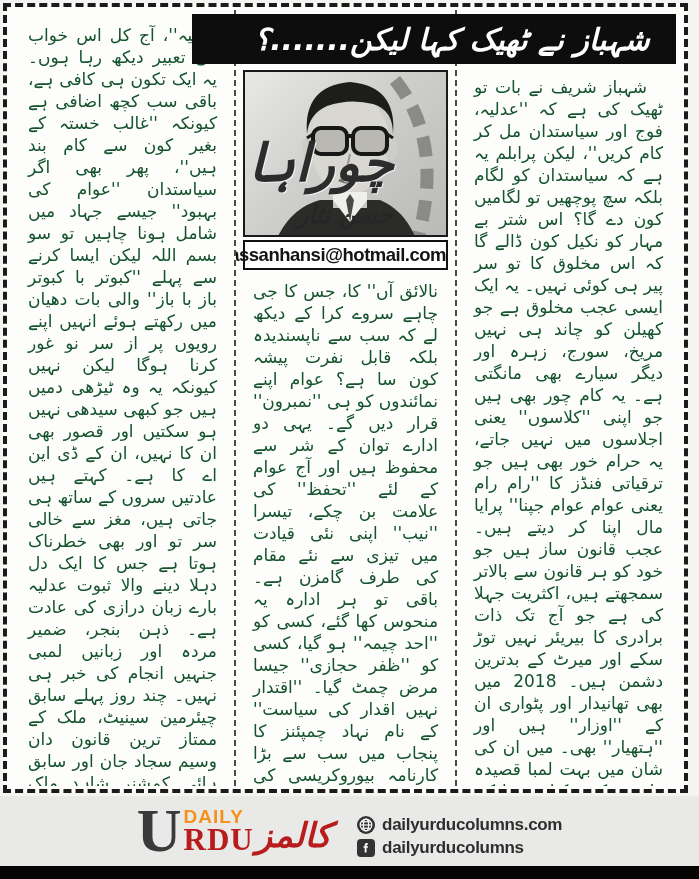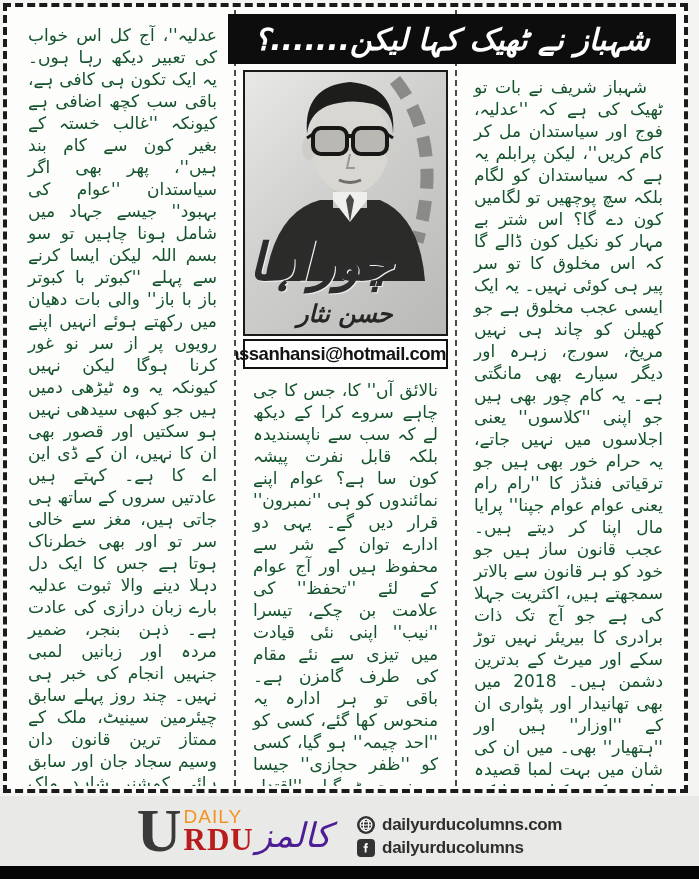--- a/index.html
+++ b/index.html
@@ -14,20 +14,21 @@
     background:#fdfdfb;
     border:4px dashed #1b1b1b;
     box-sizing:border-box;
     padding:3px 4px;
   }
   .headline-bar{
     position:absolute;top:7px;right:8px;width:448px;height:50px;
     background:#0d0d0d;color:#ffffff;
     display:flex;align-items:center;justify-content:center;
     direction:rtl;
+    padding-left:36px;
   }
   .headline-bar .headline{
     font-size:30px;font-weight:bold;font-style:italic;
     letter-spacing:-1px;white-space:nowrap;
   }
   .cols{
     direction:rtl;
     display:flex;height:100%;box-sizing:border-box;
   }
   .col{
@@ -40,21 +41,21 @@
   .col-right,.col-mid{padding-top:56px;}
   .col-left{padding-top:4px;}
   .col p{
     margin:10px;
     font-size:17px;line-height:22px;
     color:#14532d;text-align:justify;
   }
   .col p.indent{text-indent:16px;}
   
   .photo-block{
-    position:relative;width:100%;height:266px;margin:4px 0 3px 0;
+    position:relative;width:100%;height:167px;margin:4px 0 3px 0;
     border:2px solid #1a1a1a;box-sizing:border-box;
     background:linear-gradient(135deg,#e8e8e6 0%,#cfcfcd 45%,#b9b9b7 100%);
     overflow:hidden;
   }
   .photo-block svg{position:absolute;left:0;top:0;}
   .calli-title{
     position:absolute;left:4px;bottom:46px;
     font-size:52px;font-weight:bold;color:#2c2c2c;
     direction:rtl;line-height:1;font-style:italic;
     text-shadow:1px 1px 0 #f0f0f0;
@@ -83,29 +84,29 @@
     display:flex;align-items:center;justify-content:center;gap:26px;
   }
   .black-bar{position:absolute;left:0;bottom:0;width:100%;height:13px;background:#050505;}
   .logo{display:flex;align-items:flex-end;gap:2px;}
   .logo-u{
     font-family:"Liberation Serif",serif;
     font-size:62px;font-weight:bold;color:#3a3a3a;line-height:0.78;
   }
   .logo-stack{display:flex;flex-direction:column;line-height:1;}
   .logo-daily{
-    font-family:"Liberation Sans",sans-serif;font-weight:normal;
+    font-family:"Liberation Sans",sans-serif;font-weight:bold;
     font-size:19px;color:#f5921e;letter-spacing:1px;
   }
   .logo-rdu{
     font-family:"Liberation Serif",serif;font-weight:bold;
     font-size:31px;color:#b91c1c;letter-spacing:1px;line-height:0.9;text-align:right;
   }
   .logo-urdu{
-    font-size:34px;font-weight:normal;color:#4c1d95;
+    font-size:34px;font-weight:bold;color:#b91c1c;
     direction:rtl;font-style:italic;line-height:1;padding-bottom:2px;
   }
   .links{display:flex;flex-direction:column;gap:3px;margin-top:12px;}
   .link-row{display:flex;align-items:center;gap:7px;cursor:pointer;}
   .link-icon{
     width:18px;height:18px;background:#333;color:#fff;
     display:flex;align-items:center;justify-content:center;flex:0 0 auto;
   }
   .link-icon.round{border-radius:50%;}
   .link-icon.square{border-radius:4px;}

